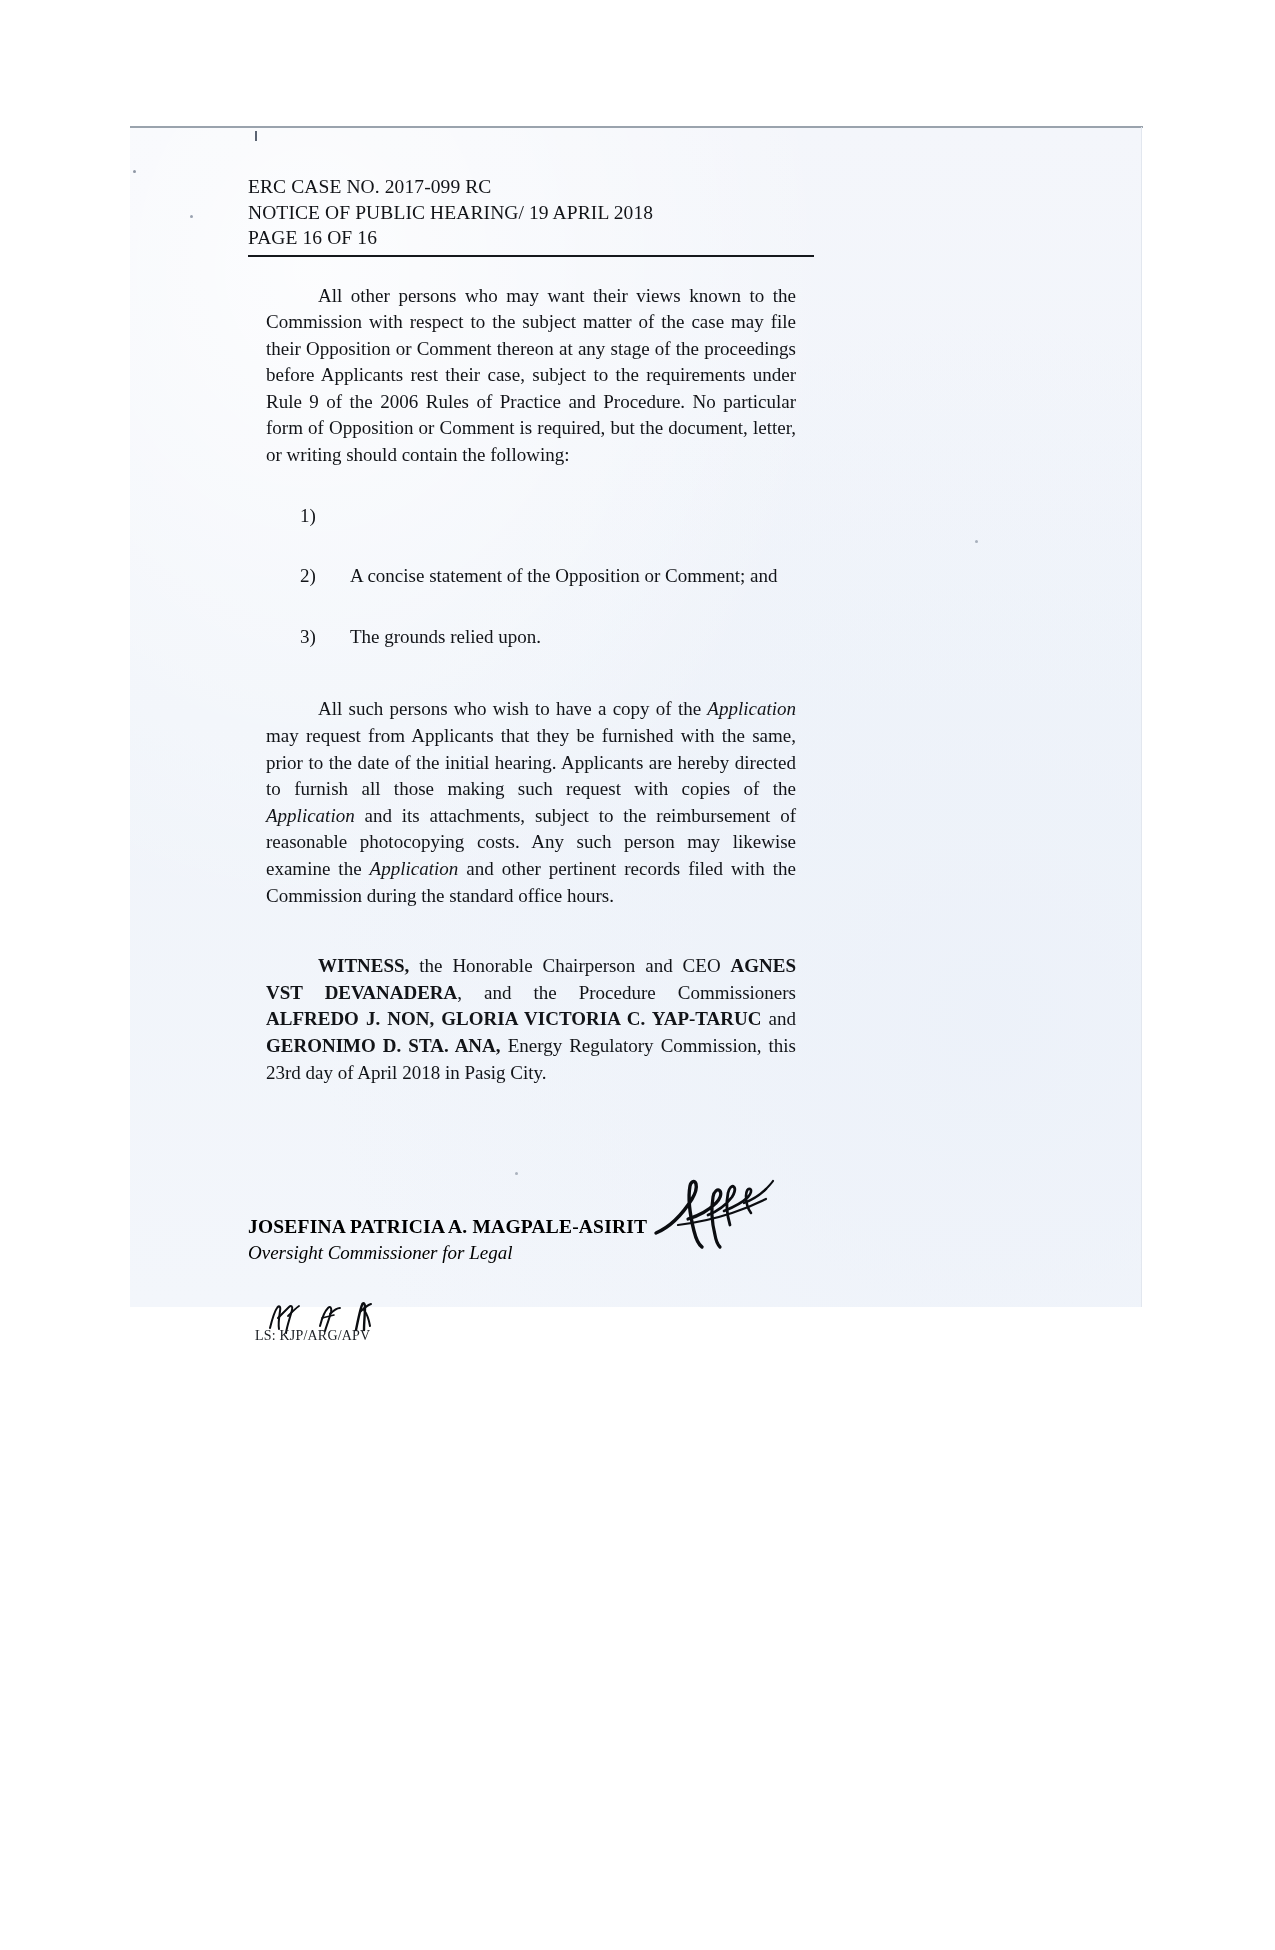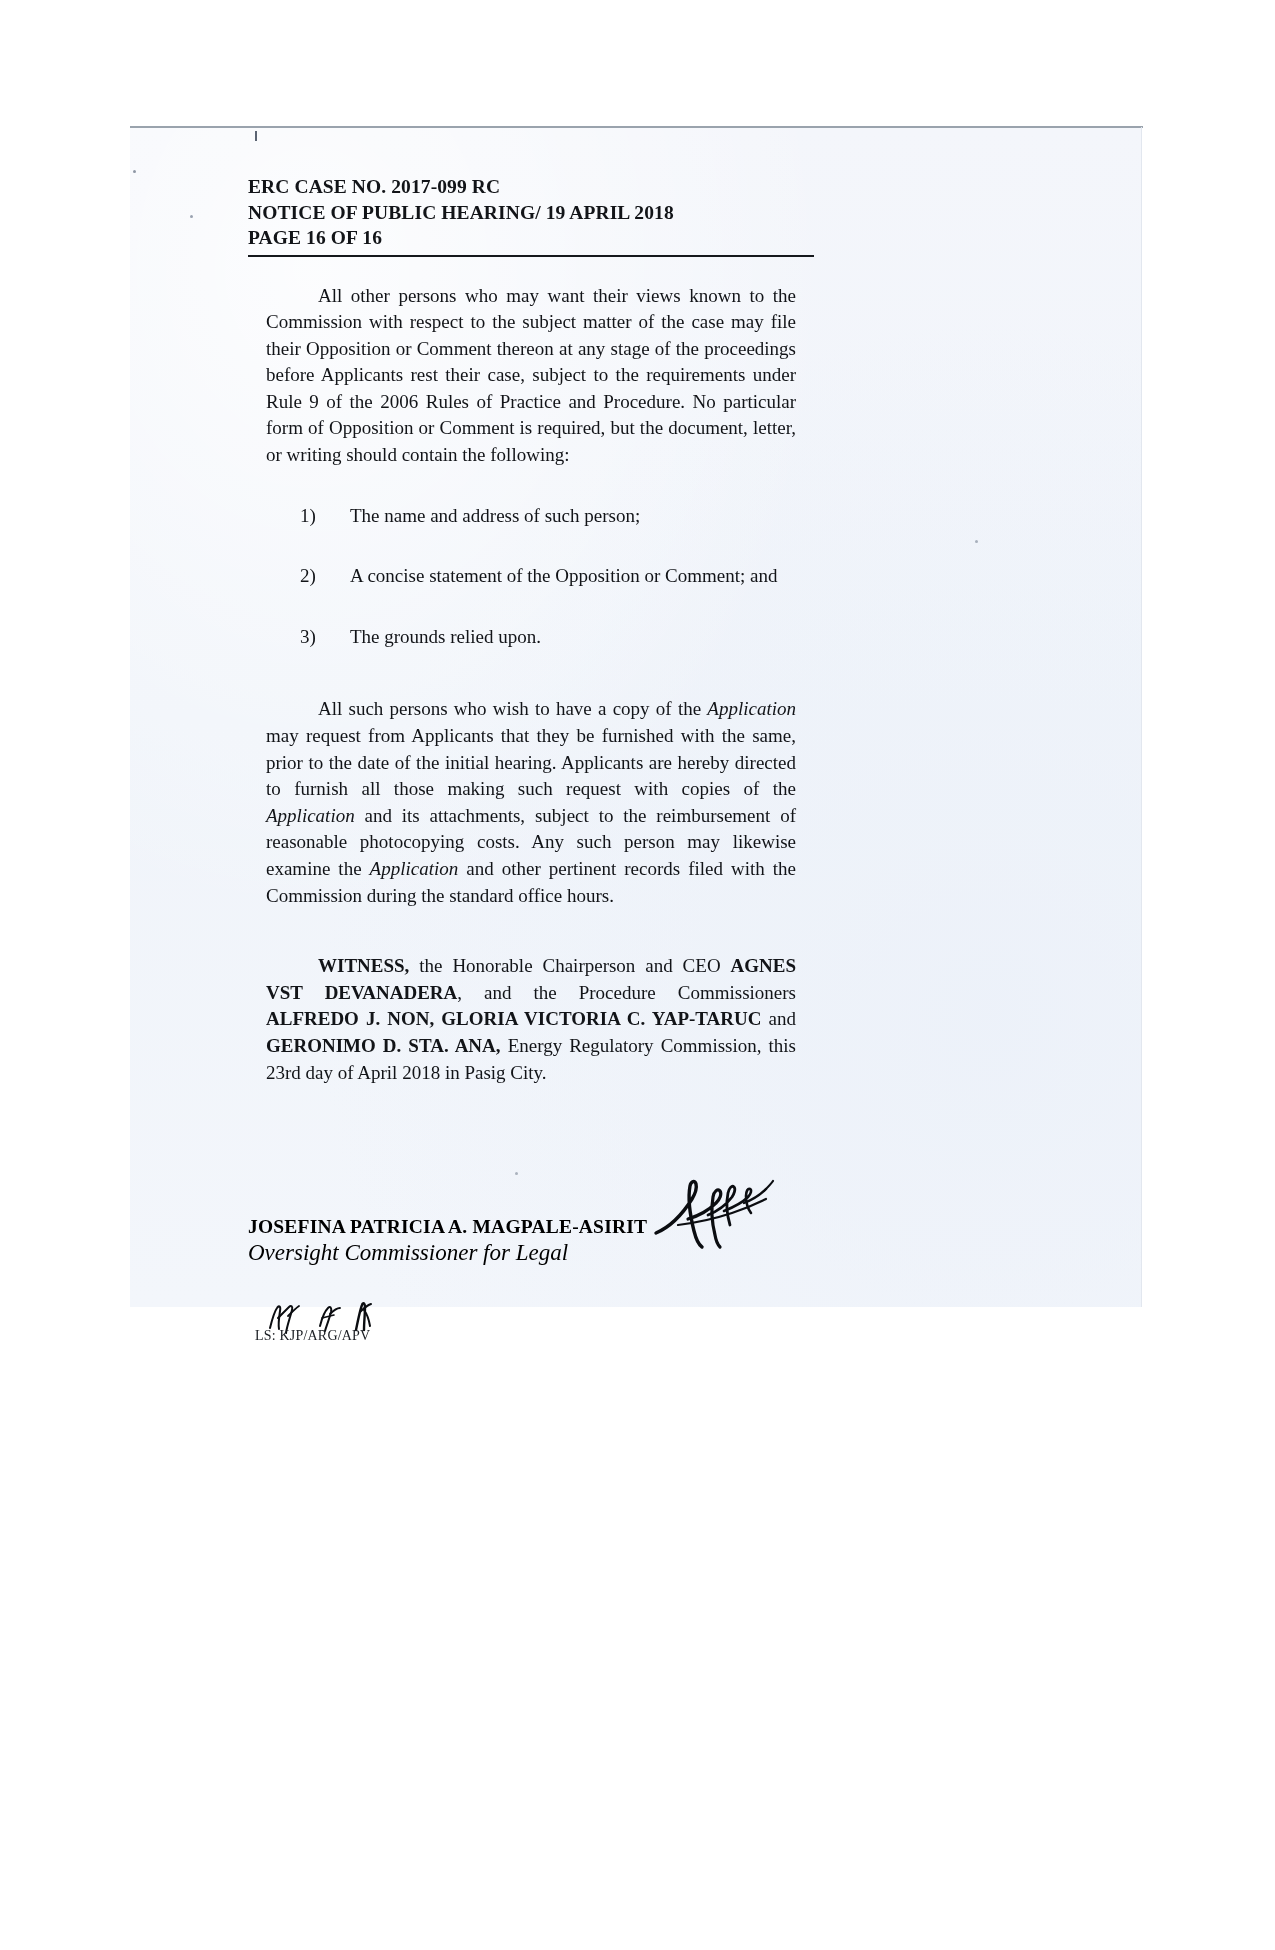--- a/index.html
+++ b/index.html
@@ -100,21 +100,21 @@
   
   #doc-body {
     position: absolute;
     left: 248px;
     top: 174px;
     width: 566px;
     color: #121418;
   }
 
   .hdr-line {
-    font-weight: bold;
+    font-weight: normal;
     font-size: 19.5px;
     line-height: 25.5px;
     letter-spacing: 0.1px;
     white-space: nowrap;
   }
   #header-rule {
     margin-top: 4px;
     width: 566px;
     height: 2px;
     background: #15181c;
@@ -164,21 +164,21 @@
     width: 816px;
     text-align: left;
   }
   #signer-name {
     font-size: 19.5px;
     font-weight: bold;
     line-height: 24px;
     letter-spacing: 0.2px;
   }
   #signer-title {
-    font-size: 23px;
+    font-size: 19px;
     font-style: italic;
     line-height: 24px;
     margin-top: 2px;
   }
   #signature-mark {
     position: absolute;
     left: 648px;
     top: 1175px;
     width: 130px;
     height: 78px;
@@ -221,21 +221,20 @@
   <div class="hdr-line">ERC CASE NO. 2017-099 RC</div>
   <div class="hdr-line">NOTICE OF PUBLIC HEARING/ 19 APRIL 2018</div>
   <div class="hdr-line">PAGE 16 OF 16</div>
   <div id="header-rule"></div>
 
   <p class="para" id="para-intro">All other persons who may want their views known to the Commission with respect to the subject matter of the case may file their Opposition or Comment thereon at any stage of the proceedings before Applicants rest their case, subject to the requirements under Rule 9 of the 2006 Rules of Practice and Procedure.  No particular form of Opposition or Comment is required, but the document, letter, or writing should contain the following:</p>
 
   <ul class="num-list">
     <li class="num-item">
       <span class="num-marker">1)</span>
-      <span class="num-text">The name and address of such person;</span>
     </li>
     <li class="num-item">
       <span class="num-marker">2)</span>
       <span class="num-text">A concise statement of the Opposition or Comment; and</span>
     </li>
     <li class="num-item">
       <span class="num-marker">3)</span>
       <span class="num-text">The grounds relied upon.</span>
     </li>
   </ul>

